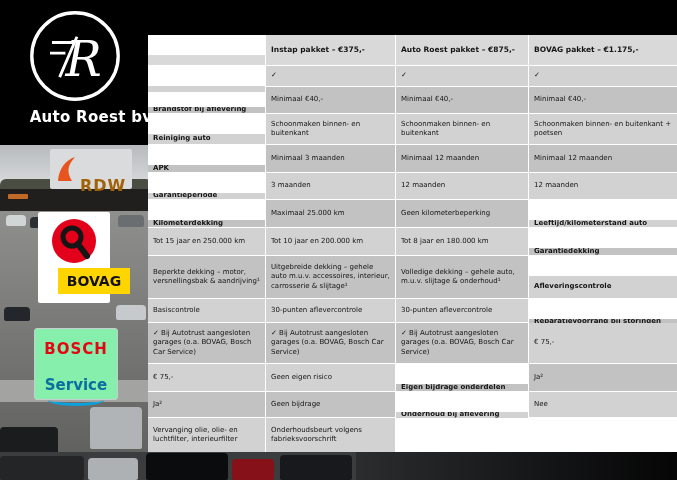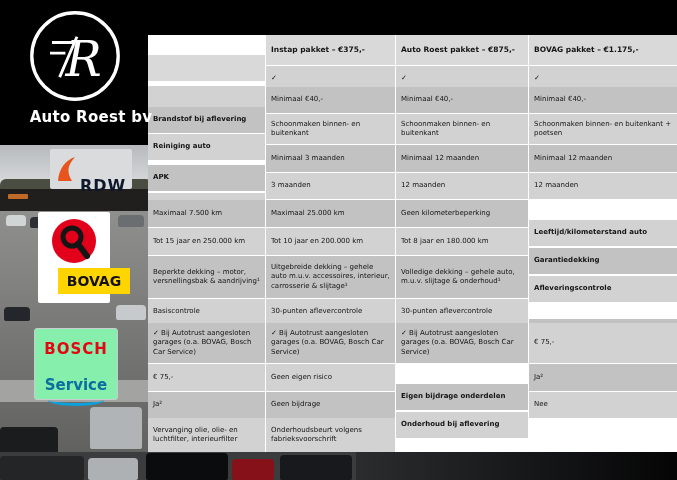--- a/index.html
+++ b/index.html
@@ -33,37 +33,37 @@
   .b5{left:280px;top:3px;width:72px;height:25px;background:#17191c;}
   .b6{left:356px;top:0;width:321px;height:28px;background:linear-gradient(90deg,#2a2c2e,#050506);border-radius:0;}
 
   
   .brand{position:absolute;left:0;top:0;width:150px;height:140px;z-index:3;}
   .brand-mark{position:absolute;left:27px;top:8px;}
   .brand-name{position:absolute;left:16px;top:108px;width:150px;text-align:center;color:#fff;
               font-weight:bold;font-size:15px;letter-spacing:0.3px;}
   .rdw{position:absolute;left:50px;top:149px;width:82px;height:40px;z-index:3;background:#d9dbdc;
        display:flex;align-items:center;justify-content:center;gap:4px;border-radius:2px;}
-  .rdw-text{font-size:16px;font-weight:bold;color:#0f172a;letter-spacing:1px;margin-top:32px;}
+  .rdw-text{font-size:16px;font-weight:bold;color:#a16207;letter-spacing:1px;margin-top:32px;}
   .bovag{position:absolute;left:38px;top:212px;width:72px;height:91px;z-index:3;background:#fff;border-radius:2px;}
   .bovag-icon{display:block;margin:6px auto 0;}
   .bovag-band{position:absolute;left:0;bottom:9px;width:100%;height:26px;background:#ffd500;
               text-align:center;line-height:26px;font-weight:800;font-size:14px;color:#111;margin-left:20px;}
   .bosch{position:absolute;left:34px;top:328px;width:82px;height:70px;z-index:3;background:#86efac;
          border-radius:3px;border:1px solid #c9ccce;text-align:center;}
   .bosch-name{margin-top:11px;font-weight:800;font-size:15px;color:#e30613;letter-spacing:1px;}
   .bosch-service{margin-top:18px;font-size:15px;font-weight:bold;color:#0a6ea0;}
   .bosch-arc{width:56px;height:9px;margin:0 auto;border-bottom:3px solid #0aa1dd;border-radius:50%;}
 
   
   .pkg-table{position:absolute;left:148px;top:35px;width:529px;height:417px;z-index:2;
              display:grid;grid-template-columns:117px 129px 132px 1fr;
              grid-template-rows:30px 20px 26px 30px 27px 26px 27px 27px 42px 23px 40px 27px 25px 34px;
              gap:1px;background:#fff;}
-  .cell{display:flex;align-items:center;padding:13px 5px;font-size:7px;line-height:1.3;
+  .cell{display:flex;align-items:center;padding:3px 5px;font-size:7px;line-height:1.3;
         overflow:hidden;background:#d2d2d2;color:#141414;}
   .cell.label{font-weight:bold;margin-top:20px;}
   .cell.head{font-weight:bold;font-size:7.5px;background:#d9d9d9;}
   .cell.sa{background:#d2d2d2;}
   .cell.sb{background:#c2c2c2;}
 </style>
 </head>
 <body>
 
 <div class="stage">
@@ -149,21 +149,21 @@
     <div class="cell label sb">APK</div>
     <div class="cell sb">Minimaal 3 maanden</div>
     <div class="cell sb">Minimaal 12 maanden</div>
     <div class="cell sb">Minimaal 12 maanden</div>
 
     <div class="cell label sa">Garantieperiode</div>
     <div class="cell sa">3 maanden</div>
     <div class="cell sa">12 maanden</div>
     <div class="cell sa">12 maanden</div>
 
-    <div class="cell sb">Maximaal 7.500 km</div>
+    <div class="cell label sb">Kilometerdekking</div>
     <div class="cell sb">Maximaal 25.000 km</div>
     <div class="cell sb">Geen kilometerbeperking</div>
 
     <div class="cell label sa">Leeftijd/kilometerstand auto</div>
     <div class="cell sa">Tot 15 jaar en 250.000 km</div>
     <div class="cell sa">Tot 10 jaar en 200.000 km</div>
     <div class="cell sa">Tot 8 jaar en 180.000 km</div>
 
     <div class="cell label sb">Garantiedekking</div>
     <div class="cell sb">Beperkte dekking – motor, versnellingsbak &amp; aandrijving¹</div>

